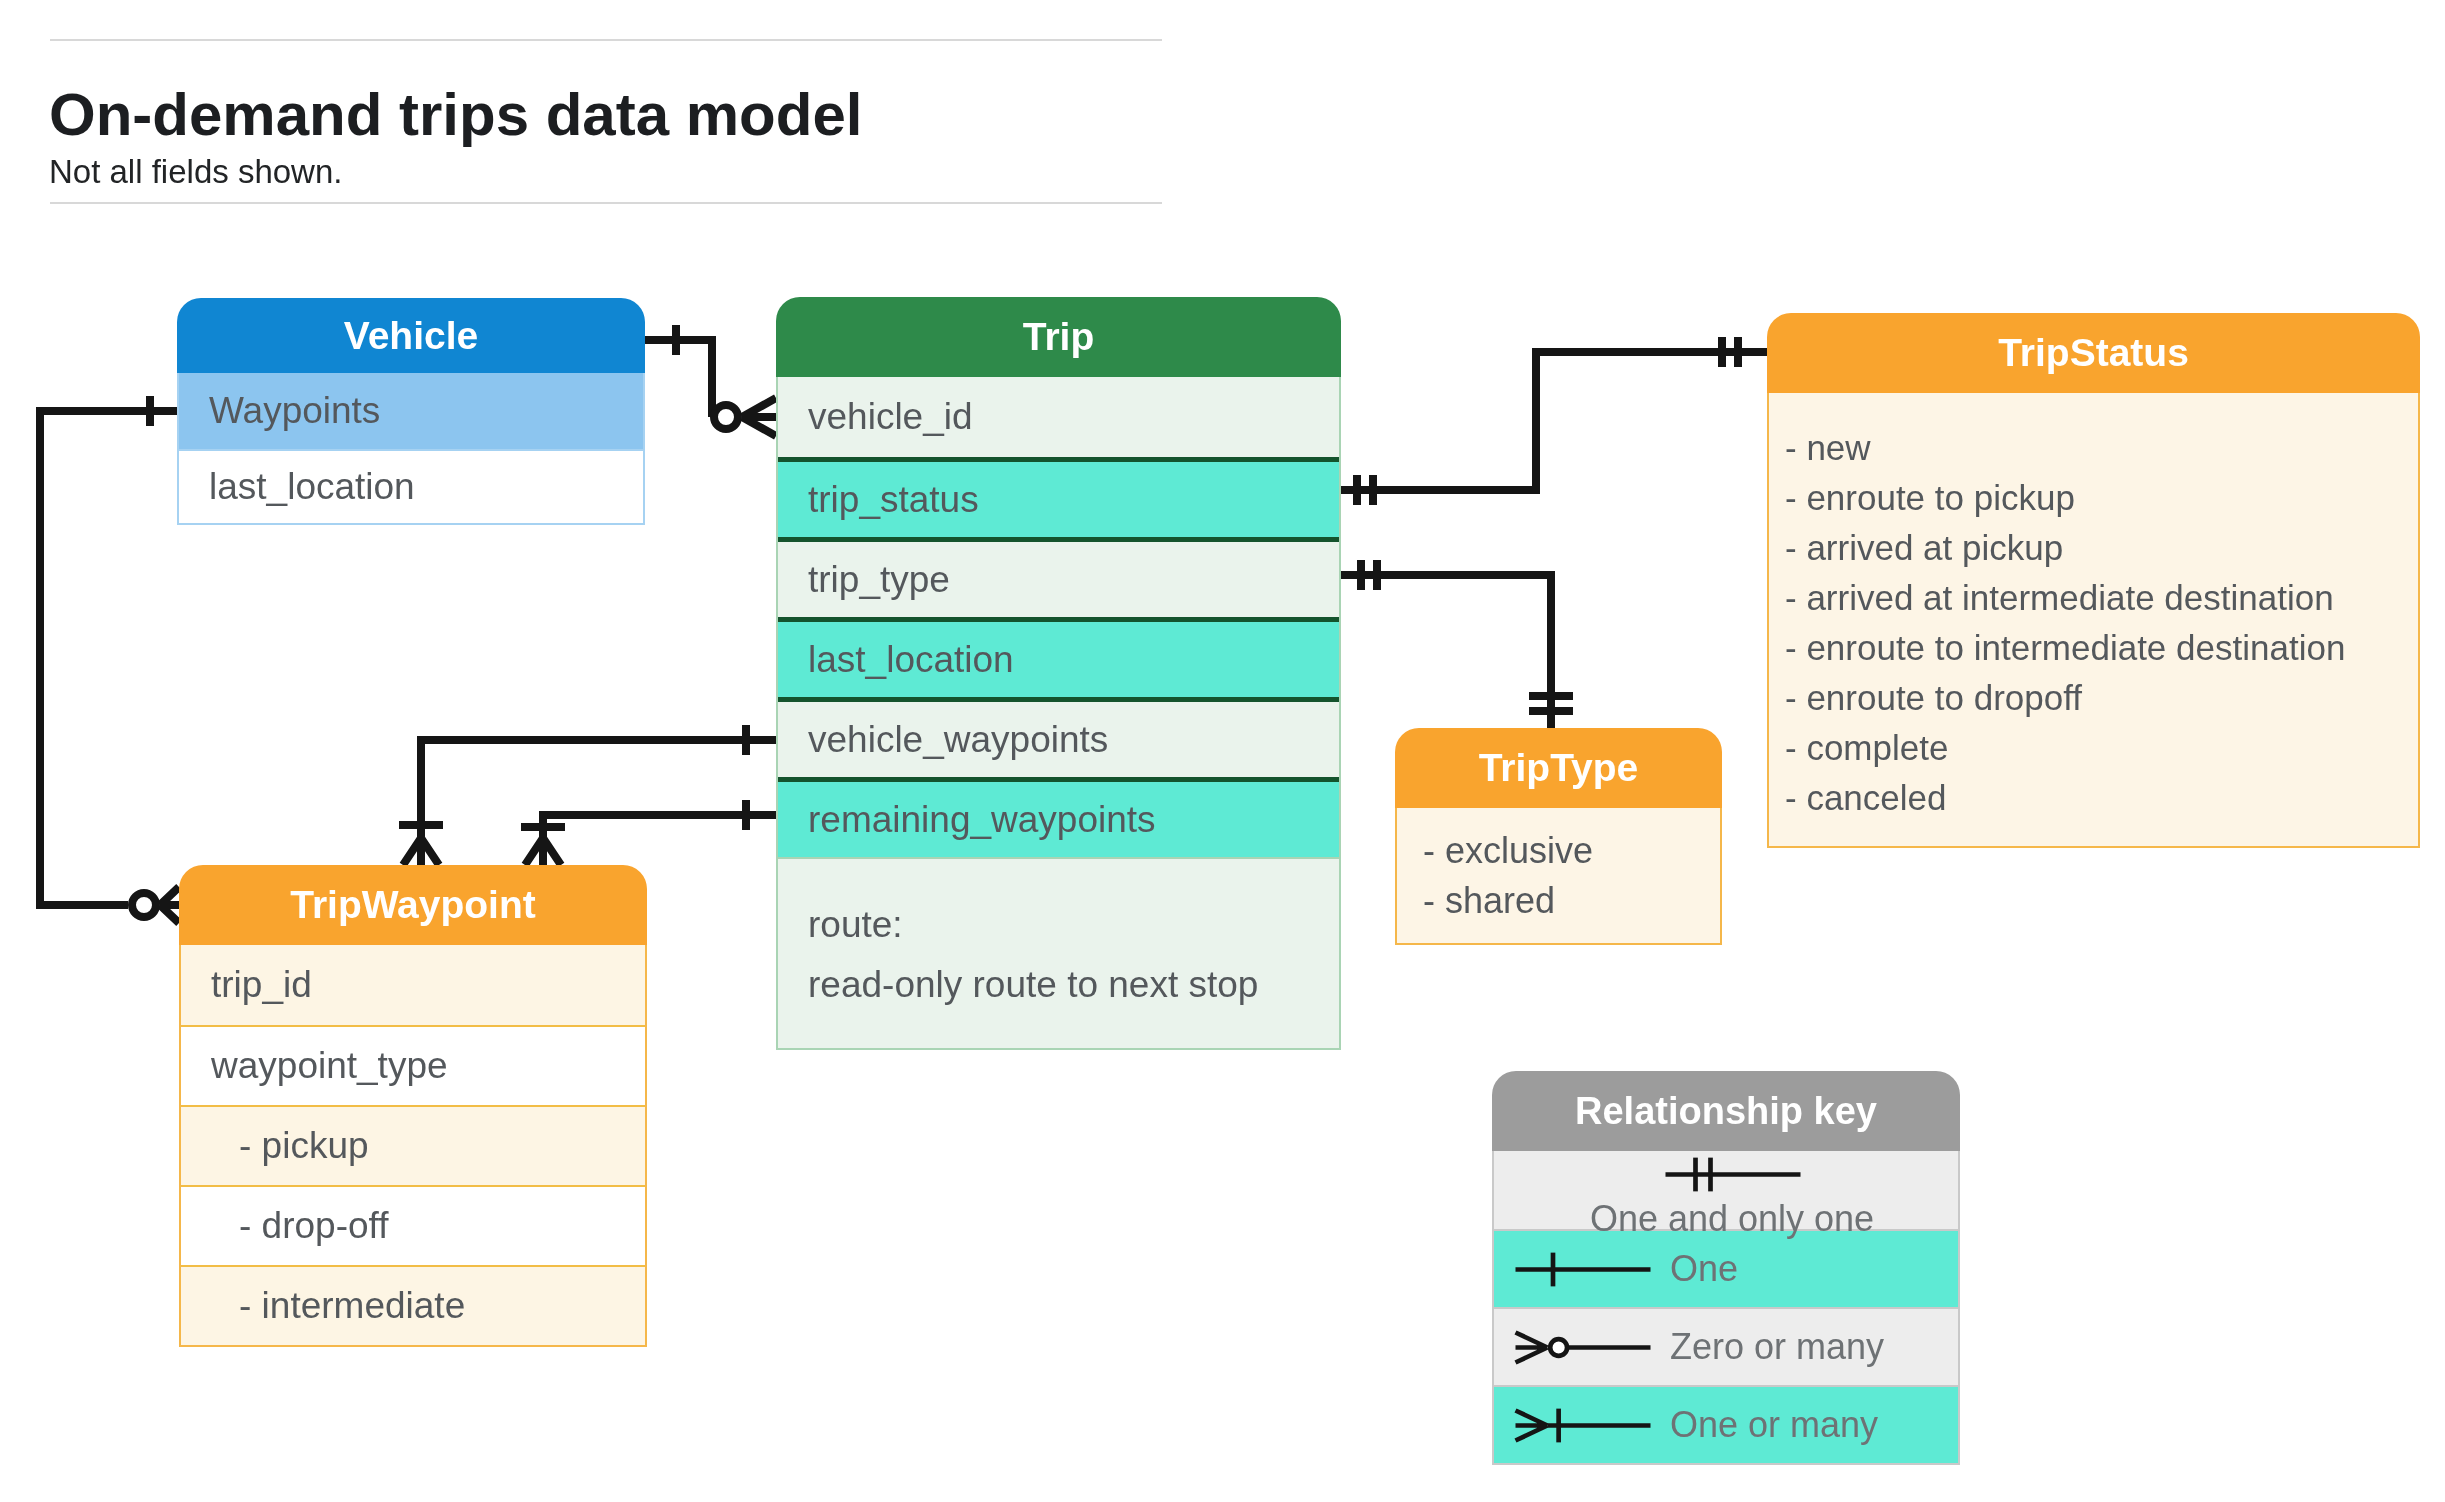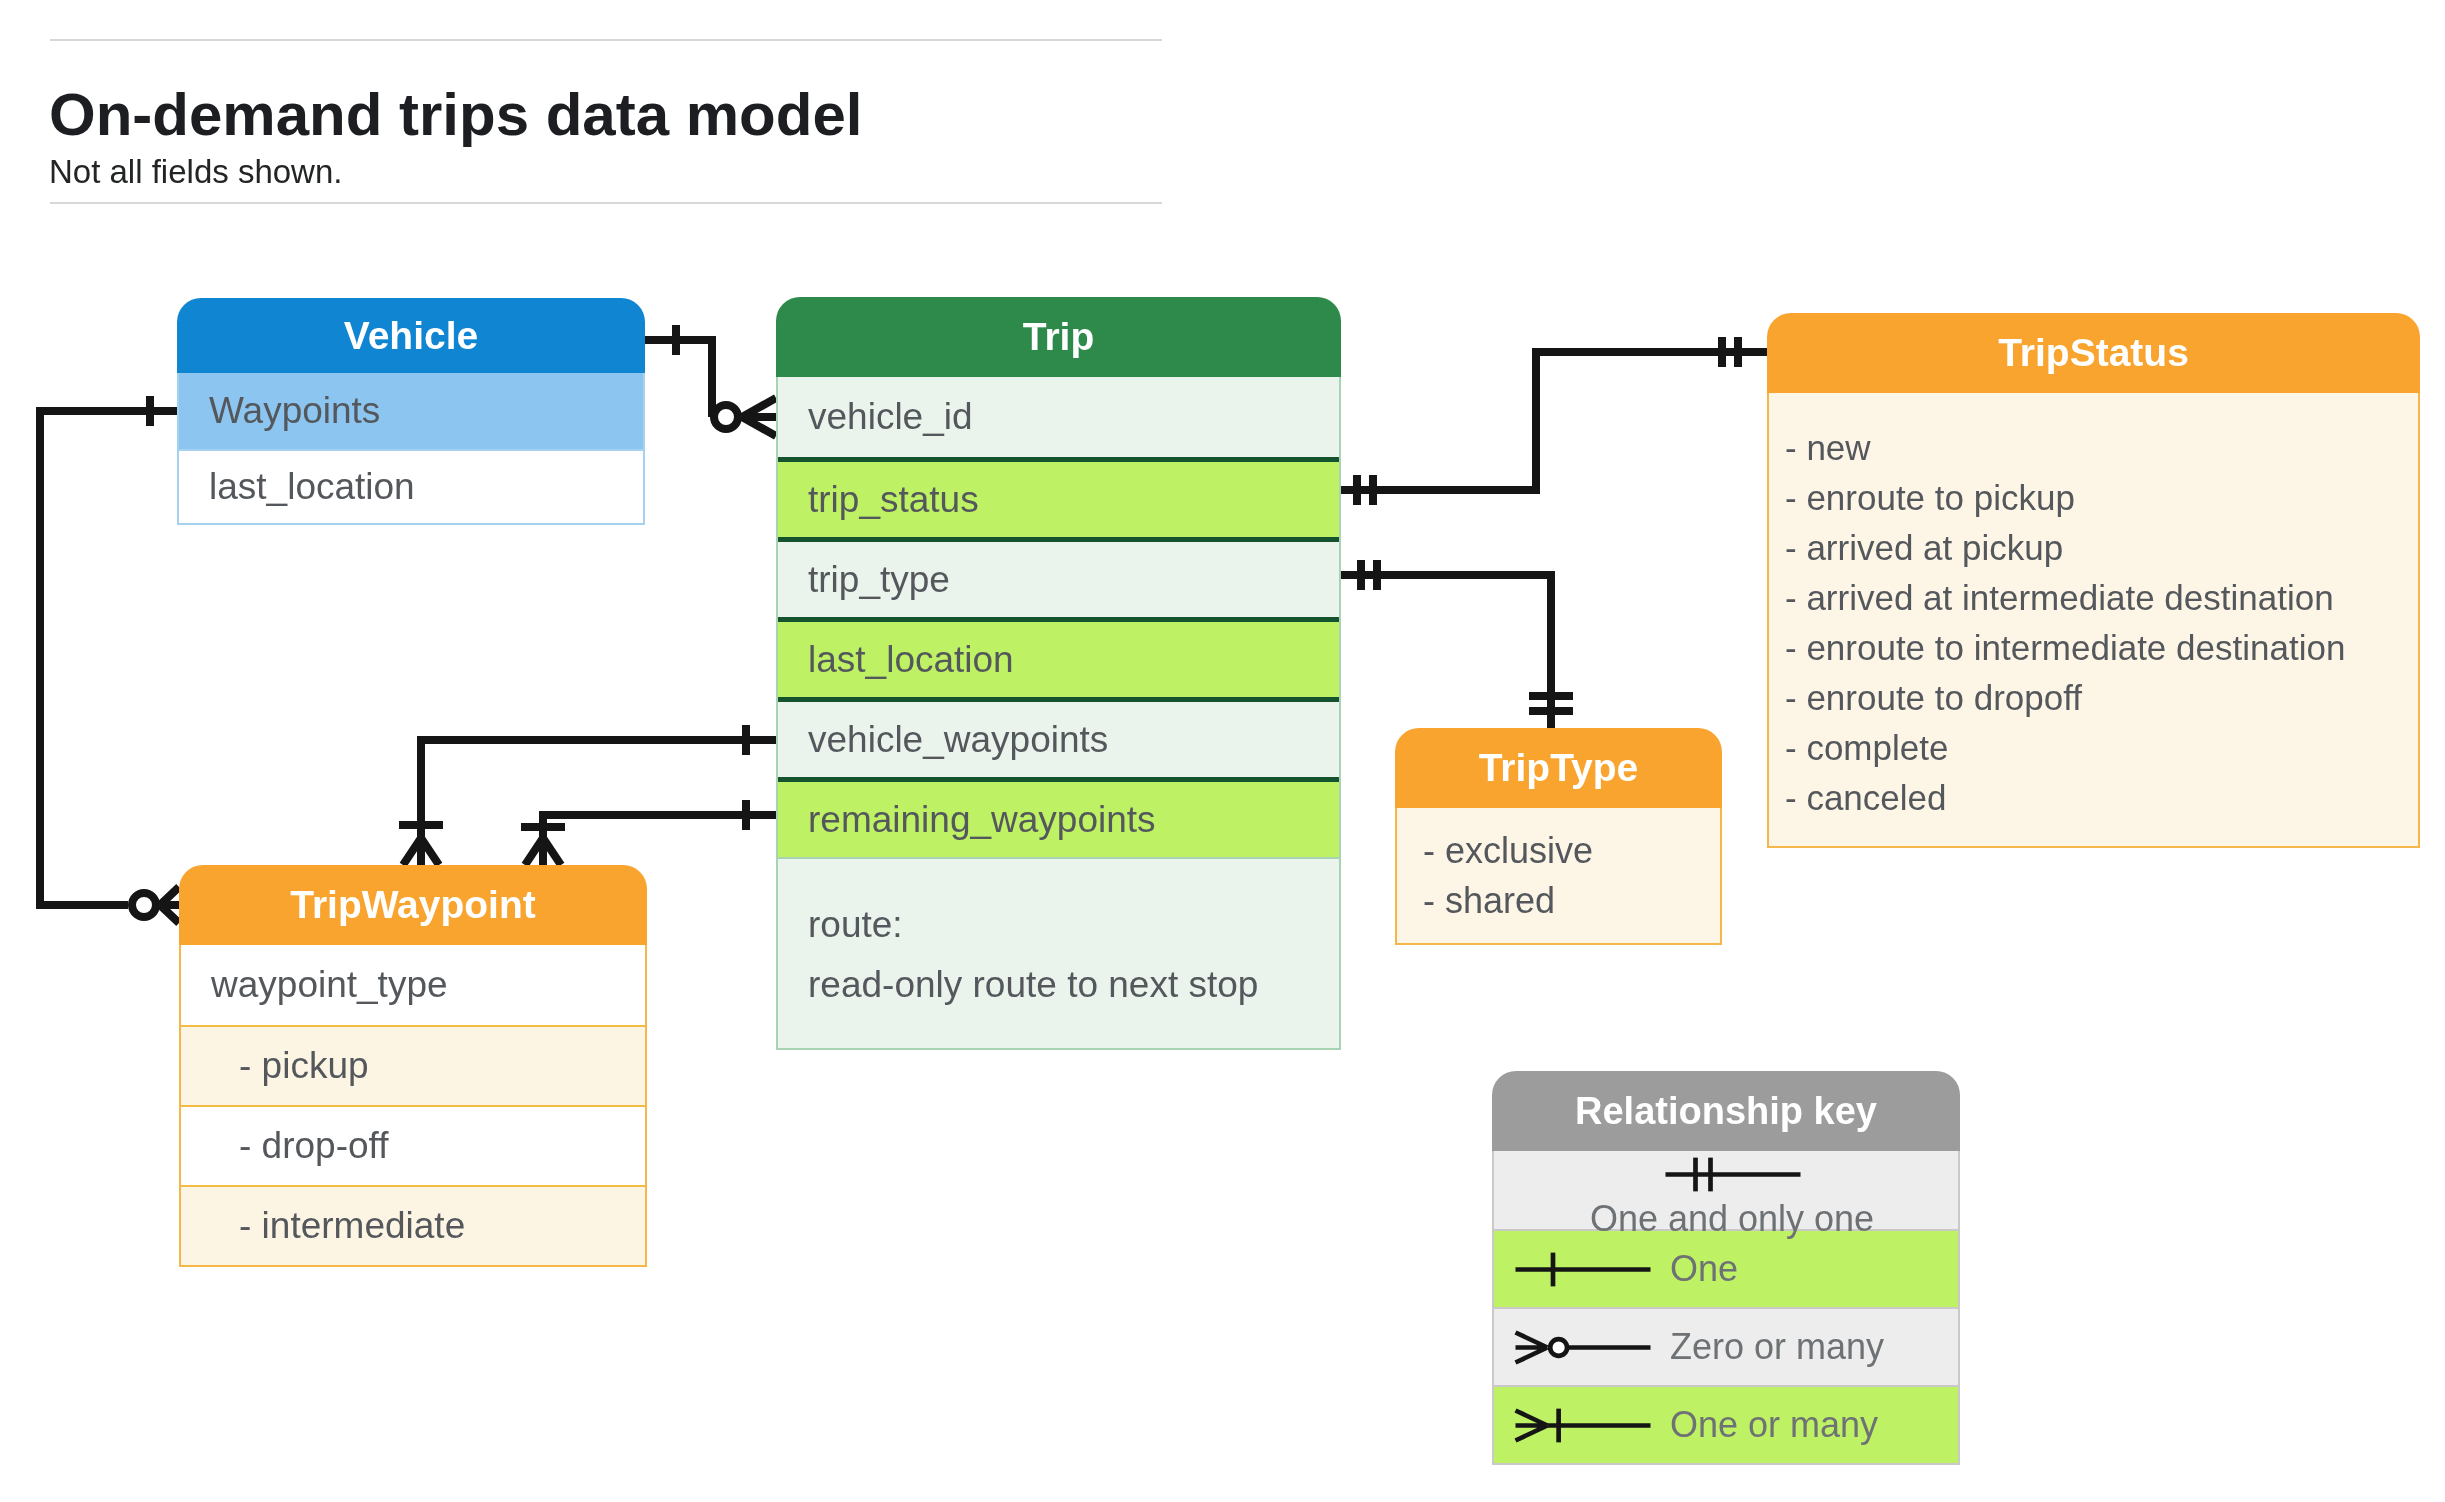--- a/index.html
+++ b/index.html
@@ -9,21 +9,21 @@
   }
   .hr{position:absolute;height:2px;background:#d8d8d8;}
   .page-title{position:absolute;left:49px;top:80px;font-size:60px;font-weight:bold;color:#1c1e21;letter-spacing:0;}
   .page-subtitle{position:absolute;left:49px;top:153px;font-size:33px;color:#222426;}
 
   .tbl{position:absolute;}
   .tbl-header{
     height:80px;border-radius:24px 24px 0 0;color:#ffffff;font-weight:bold;font-size:39px;
     display:flex;align-items:center;justify-content:center;
   }
-  .tbl-body{background:#bef264;border-style:solid;border-width:0 2px 2px 2px;}
+  .tbl-body{background:#5eead4;border-style:solid;border-width:0 2px 2px 2px;}
   .row{display:flex;align-items:center;height:80px;padding-left:30px;font-size:37px;color:#54585c;box-sizing:border-box;}
   .row.sub{padding-left:58px;}
   .items{font-size:36px;color:#54585c;line-height:50px;}
 
   
   .vehicle{left:177px;top:298px;width:468px;}
   .vehicle .tbl-header{background:#1086d2;height:75px;}
   .vehicle .tbl-body{border-color:#a6d2f2;}
   .vehicle .r0{background:#8cc5ef;height:76px;}
   .vehicle .r1{background:#ffffff;height:74px;border-top:2px solid #a6d2f2;}
@@ -164,20 +164,21 @@
     <div class="tbl-header">TripType</div>
     <div class="tbl-body">
       <div class="items">- exclusive</div>
       <div class="items">- shared</div>
     </div>
   </div>
 
   <div class="tbl orange tripwaypoint">
     <div class="tbl-header">TripWaypoint</div>
     <div class="tbl-body">
+      <div class="row cream">trip_id</div>
       <div class="row">waypoint_type</div>
       <div class="row cream sub">- pickup</div>
       <div class="row sub">- drop-off</div>
       <div class="row cream sub">- intermediate</div>
     </div>
   </div>
 
   <div class="tbl legend">
     <div class="tbl-header">Relationship key</div>
     <div class="tbl-body">

